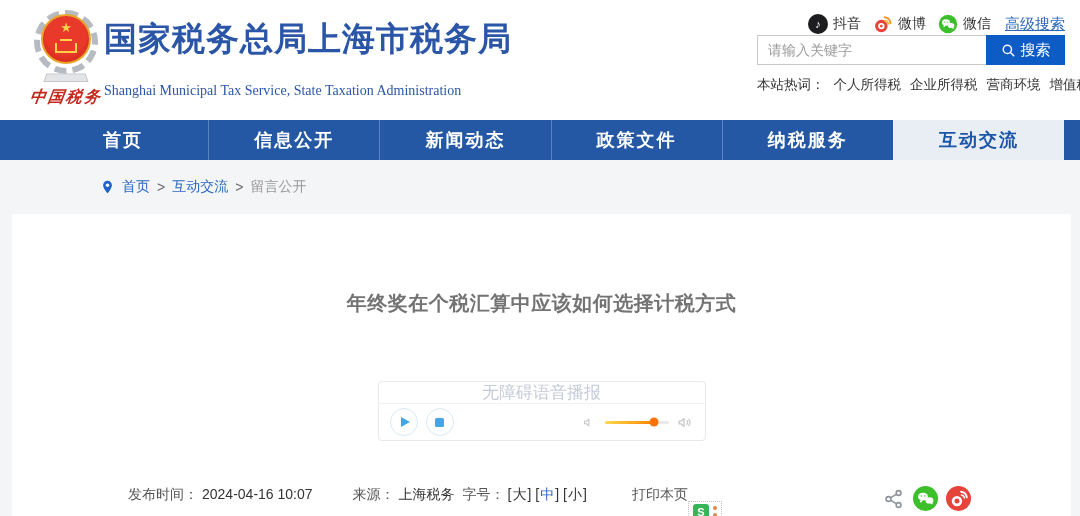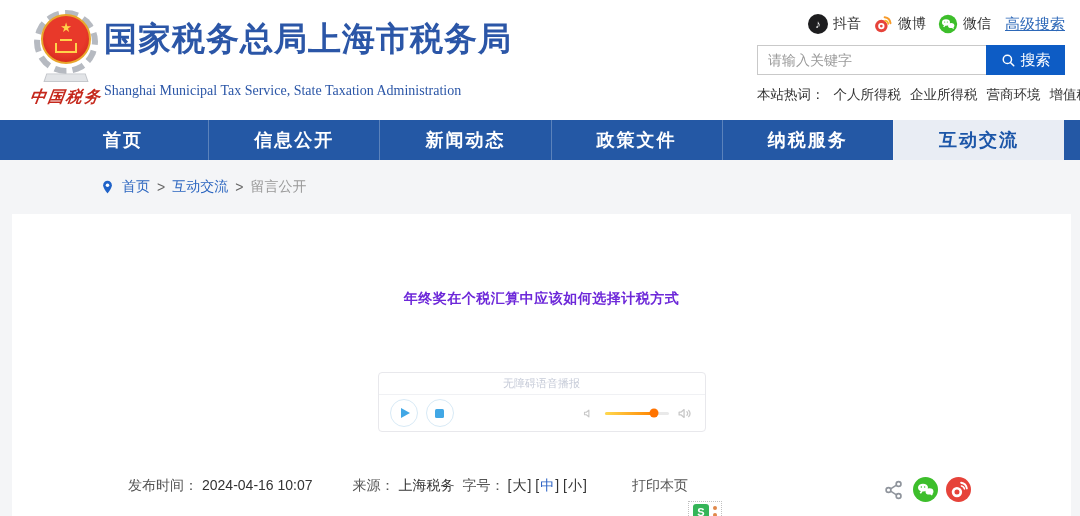--- a/index.html
+++ b/index.html
@@ -36,21 +36,21 @@
 
   .header-right { position:absolute; top:13px; right:15px; width:308px; }
   .quick-row { display:flex; align-items:center; justify-content:flex-end; height:22px;
                font-size:14px; color:#333; }
   .quick-item { display:flex; align-items:center; gap:5px; margin-left:12px; cursor:pointer; }
   .qicon { width:20px; height:20px; display:inline-flex; }
   .douyin-badge { width:20px; height:20px; border-radius:50%; background:#1d1d1f; color:#fff;
                   font-size:11px; display:flex; align-items:center; justify-content:center; }
   .adv-search { color:#2d68b8; margin-left:14px; font-size:15px; cursor:pointer;text-decoration:underline; }
 
-  .search-row { display:flex; margin-top:10px; height:30px;justify-content:center; }
+  .search-row { display:flex; height:30px;justify-content:center; }
   .search-input { flex:1; border:1px solid #c9c9c9; border-right:none; padding:0 10px;
                   font-size:14px; color:#333; outline:none; min-width:0;
                   font-family:inherit; background:#fff; }
   .search-input::placeholder { color:#9a9a9a; }
   .search-btn { width:79px; background:#0d5cc5; color:#fff; border:none; font-size:15px;
                 display:flex; align-items:center; justify-content:center; gap:5px;
                 cursor:pointer; font-family:inherit; }
 
   .hot-row { margin-top:11px; font-size:13.5px; color:#333; display:flex; gap:9px;
              white-space:nowrap; }
@@ -68,26 +68,26 @@
   .crumb-bar { height:54px; display:flex; align-items:center; padding-left:100px;
                font-size:14px; gap:7px; }
   .crumb-link { color:#2c66c0; cursor:pointer; }
   .crumb-sep { color:#666; }
   .crumb-cur { color:#999; }
   .pin { width:15px; height:18px; display:inline-flex; }
 
   
   .card { margin:0 9px 0 12px; background:#fff; height:302px; }
 
-  .article-title { padding-top:76px; text-align:center; font-size:14px; font-weight:bold;
-                   color:#6d28d9; letter-spacing:.5px; }
+  .article-title { padding-top:76px; text-align:center; font-size:20px; font-weight:bold;
+                   color:#737373; letter-spacing:.5px; }
 
   .player { width:328px; height:60px; margin:64px auto 0; border:1px solid #e8e8ec;
             border-radius:4px; background:#fff; }
-  .player-head { height:22px; line-height:21px; text-align:center; font-size:11px;
+  .player-head { height:22px; line-height:21px; text-align:center; font-size:17px;
                  color:#c6cbd8; border-bottom:1px solid #f0f1f4; }
   .player-body { height:36px; display:flex; align-items:center; padding:0 11px; gap:8px; }
   .ctl { width:28px; height:28px; border-radius:50%; border:1px solid #d8eaf6;
          display:flex; align-items:center; justify-content:center; background:#fff;
          cursor:pointer; }
   .play-tri { width:0; height:0; border-left:9px solid #41a7e5; border-top:5.5px solid transparent;
               border-bottom:5.5px solid transparent; margin-left:3px; }
   .stop-sq { width:9px; height:9px; background:#41a7e5; border-radius:1.5px; }
   .vol-group { margin-left:auto; display:flex; align-items:center; gap:8px; }
   .vol-track { position:relative; width:64px; height:3px; background:#e9e9e9; border-radius:2px;

